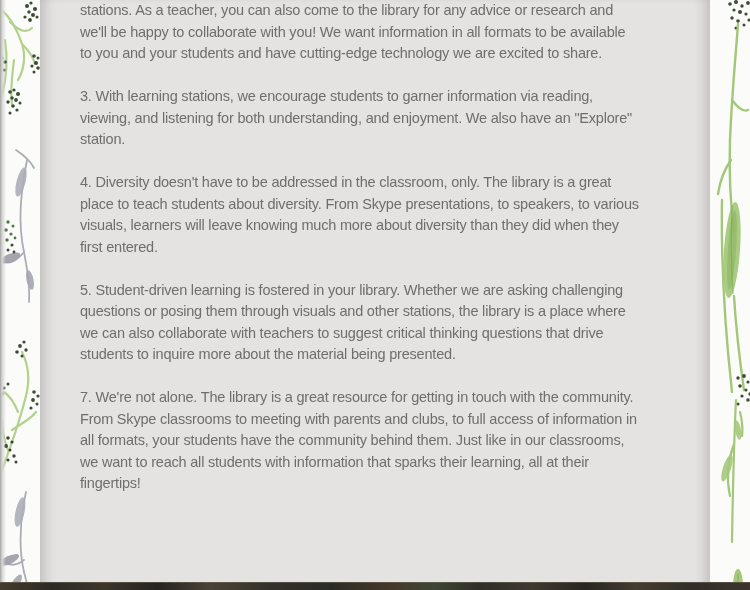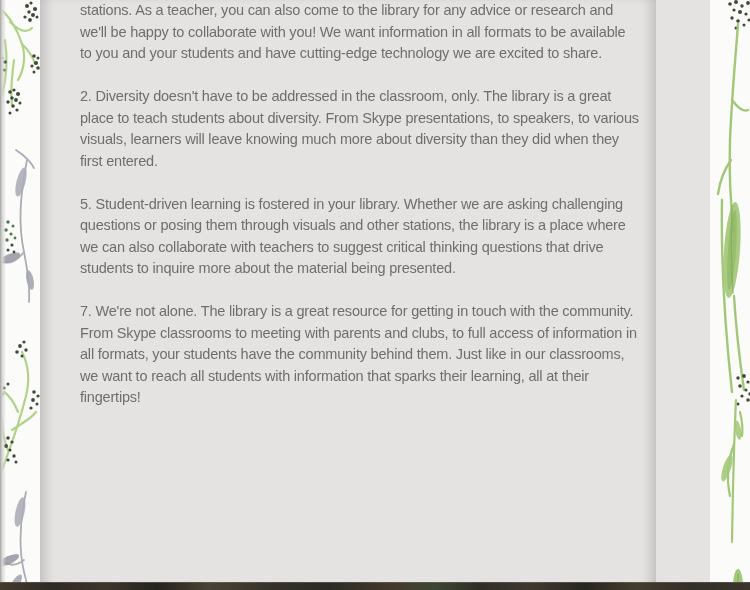--- a/index.html
+++ b/index.html
@@ -12,21 +12,21 @@
     position:absolute;top:0;width:40px;height:590px;
     background:#fbfbf9;z-index:1;
   }
   .side-border.left{left:0;}
   .side-border.right{right:0;}
   .edge-shade-left{
     position:absolute;left:0;top:0;width:6px;height:590px;z-index:3;
     background:linear-gradient(to right,#a3a3a1 0,#d6d6d4 35%,rgba(252,252,250,0) 100%);
   }
   .content{
-    position:absolute;left:40px;top:0;width:616px;height:590px;
+    position:absolute;left:40px;top:0;width:670px;height:590px;
     background:#e4e3e1;z-index:2;overflow:hidden;
     box-shadow:inset 12px 0 12px -7px rgba(0,0,0,0.16),
                inset -12px 0 12px -7px rgba(0,0,0,0.16);
   }
   .text-col{
     position:absolute;left:40px;top:0;width:616px;
     color:#6f6e6c;
     font-size:14.5px;line-height:21.5px;letter-spacing:-0.2px;
   }
   .text-col p{
@@ -210,21 +210,24 @@
       <path d="M 28 592 L 28 574" stroke="#7aa450" stroke-width="1.2" opacity="0.7"></path>
     </g>
   </svg>
 </div>
 
 <div class="content">
   <div class="text-col">
     <p>stations. As a teacher, you can also come to the library for any advice or research and
 we'll be happy to collaborate with you! We want information in all formats to be available
 to you and your students and have cutting-edge technology we are excited to share.</p>
-    <p>2. Diversity doesn't have to be addressed in the classroom, only. The library is a great
+    <p>3. With learning stations, we encourage students to garner information via reading,
+viewing, and listening for both understanding, and enjoyment. We also have an "Explore"
+station.</p>
+    <p>4. Diversity doesn't have to be addressed in the classroom, only. The library is a great
 place to teach students about diversity. From Skype presentations, to speakers, to various
 visuals, learners will leave knowing much more about diversity than they did when they
 first entered.</p>
     <p>5. Student-driven learning is fostered in your library. Whether we are asking challenging
 questions or posing them through visuals and other stations, the library is a place where
 we can also collaborate with teachers to suggest critical thinking questions that drive
 students to inquire more about the material being presented.</p>
     <p>7. We're not alone. The library is a great resource for getting in touch with the community.
 From Skype classrooms to meeting with parents and clubs, to full access of information in
 all formats, your students have the community behind them. Just like in our classrooms,

